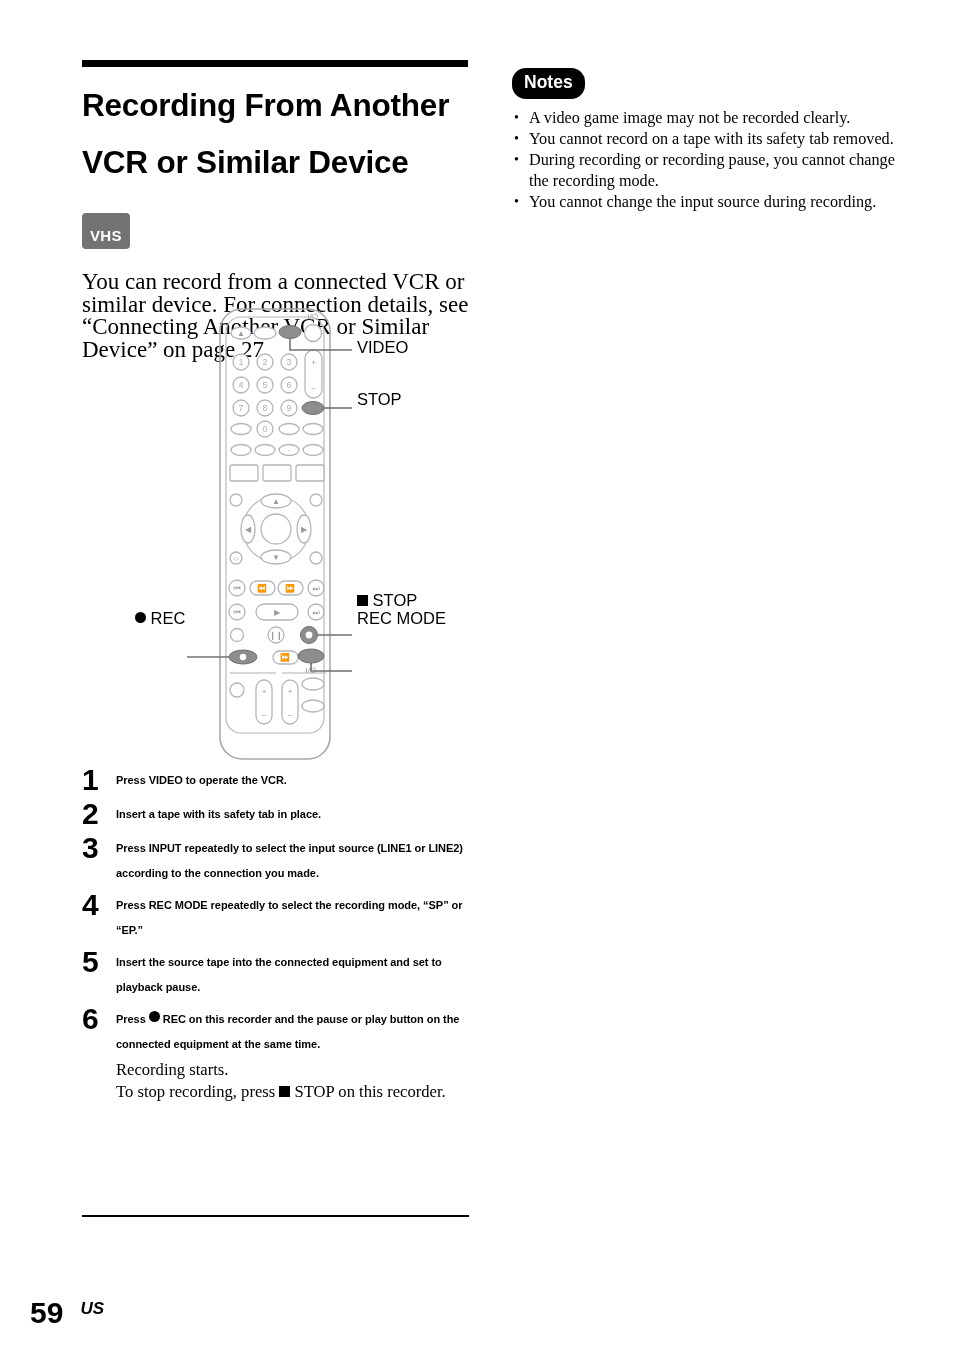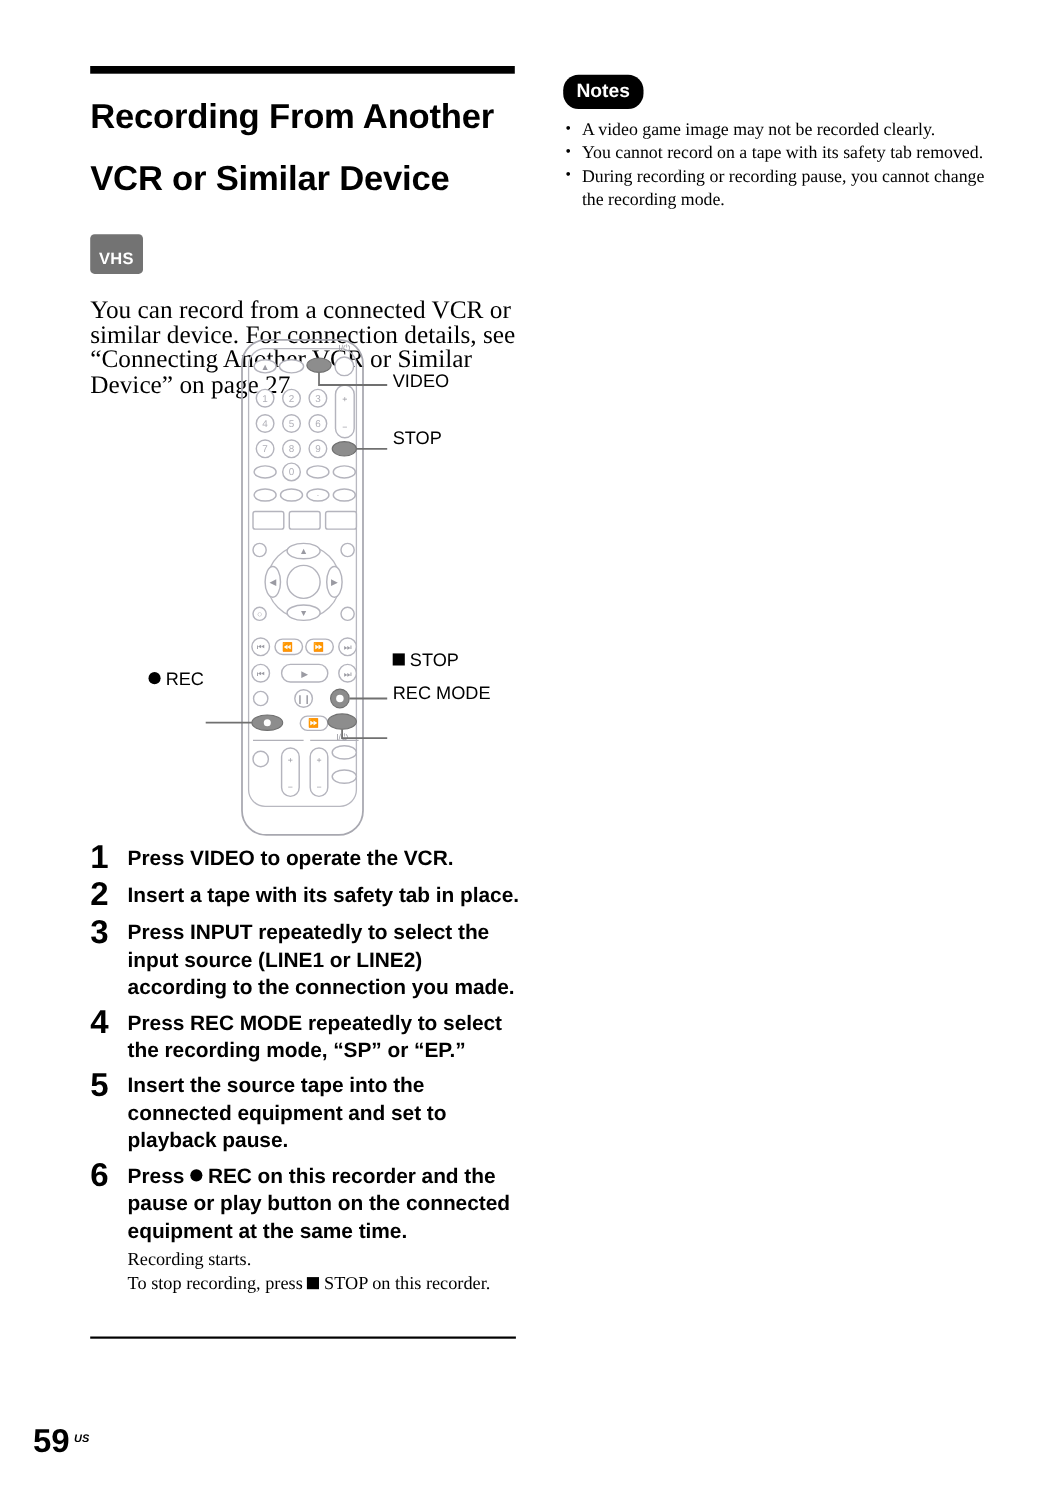--- a/index.html
+++ b/index.html
@@ -100,21 +100,21 @@
     line-height: 30px;
     width: 34px;
     flex: 0 0 34px;
     text-align: left;
     margin-top: -3px;
   }
   .step-body { flex: 1 1 auto; }
   .step-text {
     font-family: "Liberation Sans", sans-serif;
     font-weight: bold;
-    font-size: 19px;
+    font-size: 11px;
     line-height: 25px;
     letter-spacing: -0.05px;
   }
   .step-sub {
     font-family: "Liberation Serif", serif;
     font-weight: normal;
     font-size: 16.6px;
     line-height: 22px;
     margin-top: 2px;
   }
@@ -142,45 +142,45 @@
   
   .page-no {
     position: absolute;
     left: 30px; top: 1294px;
     font-family: "Liberation Sans", sans-serif;
     font-weight: bold;
     font-size: 30px;
     line-height: 30px;
   }
   .page-no .sup {
-    font-size: 10px;
+    font-size: 17px;
     font-style: italic;
     vertical-align: 9px;
-    margin-left: 4px;
+    margin-left: 17px;
   }
 
   
   #remote-figure {
     position: absolute;
     left: 130px; top: 305px;
     width: 470px; height: 465px;
   }
   #remote-figure svg { display: block; }
 
   .callout-label {
     position: absolute;
     font-family: "Liberation Sans", sans-serif;
     font-size: 16.5px;
     color: #000;
     white-space: nowrap;
   }
   .lbl-video    { left: 227px; top: 33px; }
   .lbl-input    { left: 227px; top: 85px; }
   .lbl-stop     { left: 227px; top: 286px; }
-  .lbl-recmode  { left: 227px; top: 316px; }
+  .lbl-recmode  { left: 227px; top: 304px; }
   .lbl-rec      { left: 5px;   top: 304px; }
 </style>
 </head>
 <body>
 
 <div id="page">
 
   <div class="col-left">
     <div class="head-rule"></div>
     <h1 class="doc-title">Recording From Another
@@ -188,20 +188,21 @@
     <span class="badge-vhs">VHS</span>
     <p class="intro">You can record from a connected VCR or similar device. For connection details, see “Connecting Another VCR or Similar Device” on page 27.</p>
   </div>
 
   <div class="col-right">
     <div class="notes-title">Notes</div>
     <ul class="notes-list">
       <li>A video game image may not be recorded clearly.</li>
       <li>You cannot record on a tape with its safety tab removed.</li>
       <li>During recording or recording pause, you cannot change the recording mode.</li>
+      <li>You cannot change the input source during recording.</li>
     </ul>
   </div>
 
   <div id="remote-figure">
     <svg width="470" height="465" viewBox="0 0 470 465" xmlns="http://www.w3.org/2000/svg">
       <defs>
         <style>
           .ol  { fill:none; stroke:#a8a8b0; stroke-width:1.6; }
           .ol2 { fill:none; stroke:#b8b8c0; stroke-width:1.2; }
           .btn { fill:#ffffff; stroke:#b4b4bd; stroke-width:1.3; }

